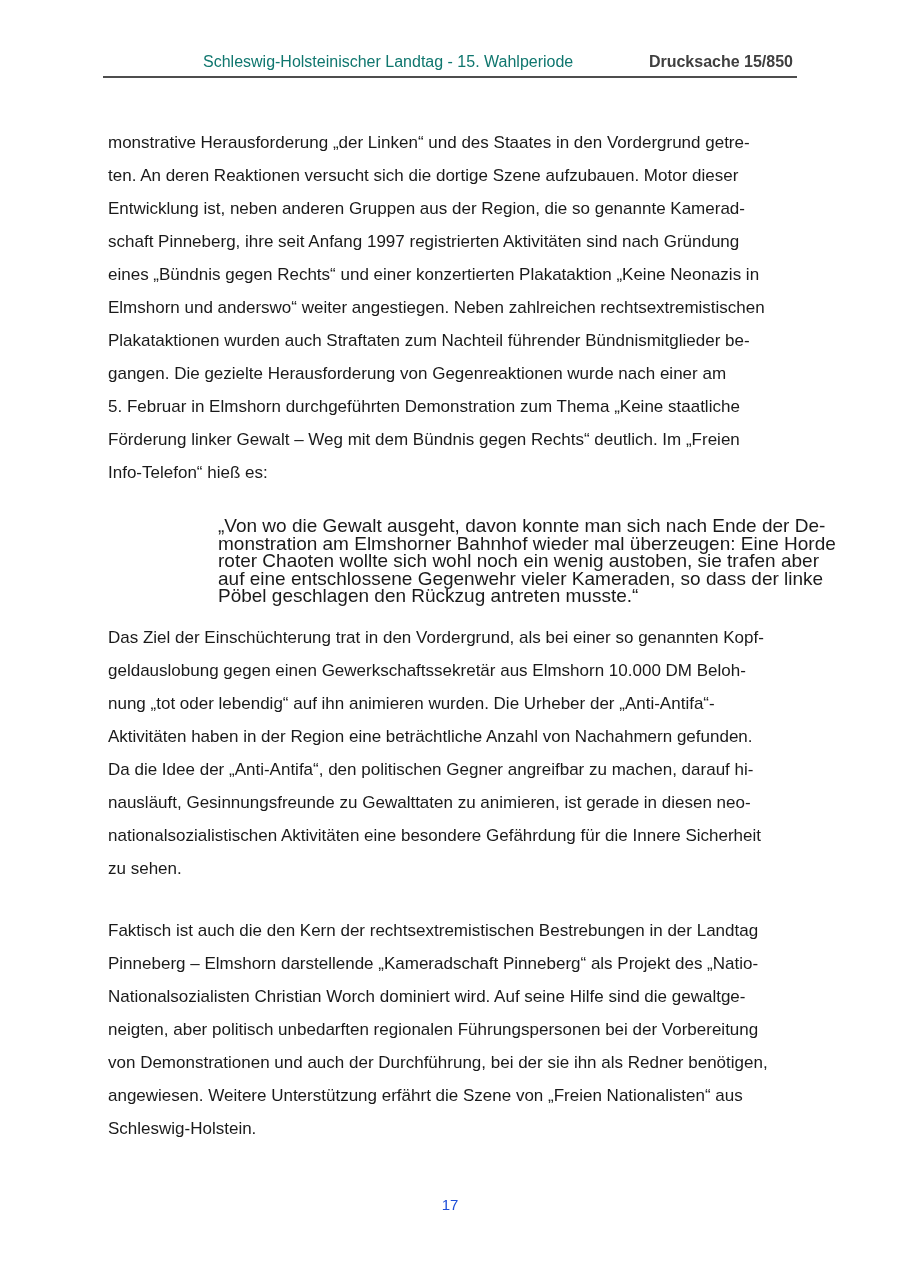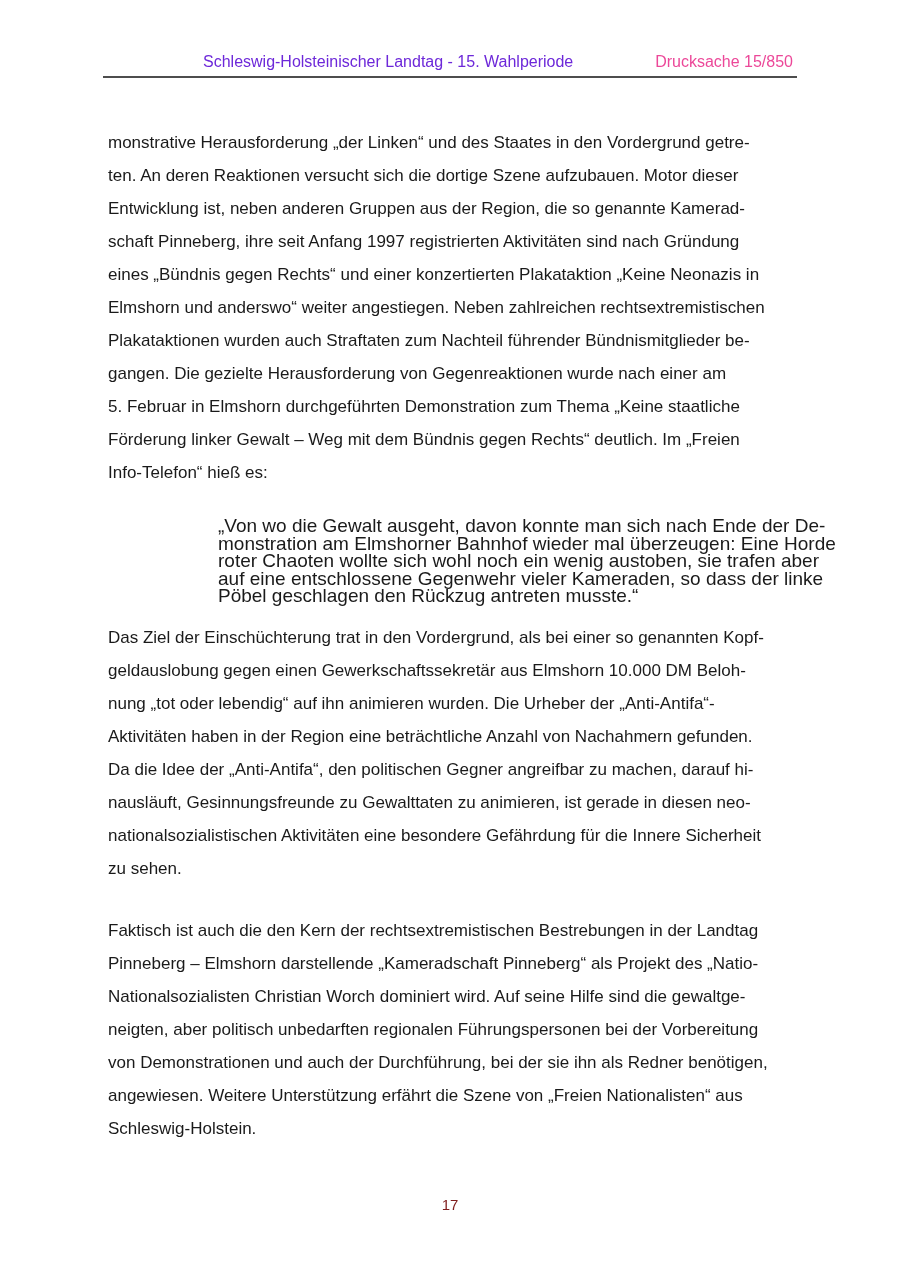--- a/index.html
+++ b/index.html
@@ -18,25 +18,25 @@
   }
   .header-row {
     display: flex;
     justify-content: space-between;
     align-items: baseline;
     padding: 52px 107px 0 203px;
     font-size: 16px;
     line-height: 20px;
   }
   .header-title {
-    color: #6d28d9;
+    color: #0f766e;
   }
   .header-doc {
-    font-weight: normal;
-    color: #ec4899;
+    font-weight: bold;
+    color: #404040;
   }
   .header-rule {
     margin: 4px 103px 0 103px;
     border: none;
     border-top: 2px solid #4d4d4d;
     height: 0;
   }
   .body-text {
     margin: 48px 100px 0 108px;
     font-size: 17px;
@@ -56,21 +56,21 @@
   .para-3 {
     margin-top: 29px;
   }
   .page-footer {
     position: absolute;
     left: 0;
     top: 1196px;
     width: 100%;
     text-align: center;
     font-size: 15px;
-    color: #7f1d1d;
+    color: #1d4ed8;
   }
 </style>
 </head>
 <body>
 
 <div class="page">
 
   <div class="header-row">
     <span class="header-title">Schleswig-Holsteinischer Landtag - 15. Wahlperiode</span>
     <span class="header-doc">Drucksache 15/850</span>

